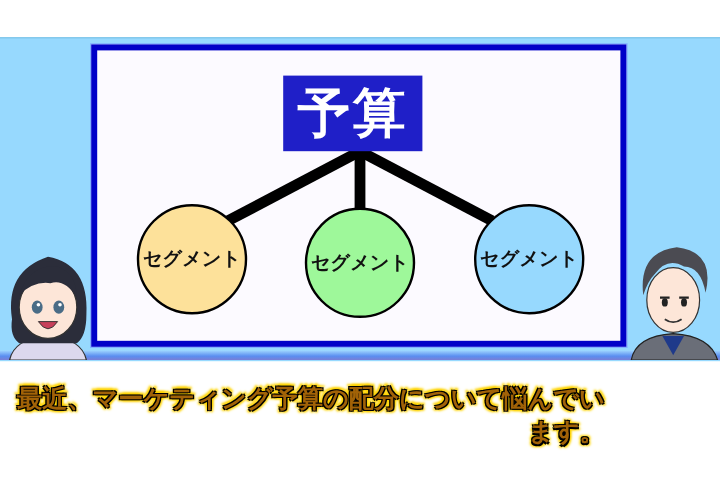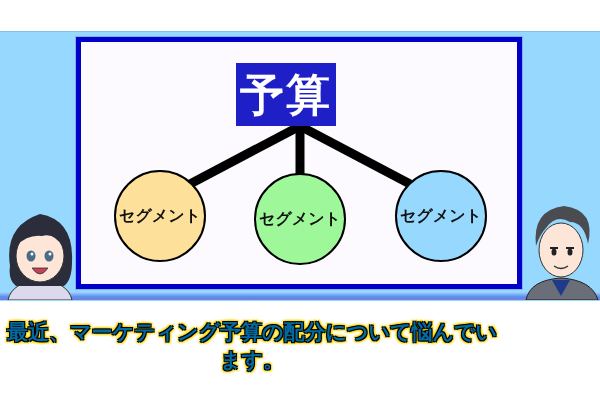--- a/index.html
+++ b/index.html
@@ -1,24 +1,24 @@
 <!DOCTYPE html>
 <html><head>
 <meta charset="utf-8">
 <style>
   html, body { margin:0; padding:0; }
   body { width:600px; height:400px; position:relative; overflow:hidden; background:#ffffff; font-family:"DejaVu Sans", sans-serif; }
   .scene { position:absolute; left:0; top:31px; width:600px; height:269px; background:#97d9fe; border-top:1px solid #7cc4e8; }
   .scene-bottom { position:absolute; left:0; top:292px; width:600px; height:8px; background:linear-gradient(#9fd6ff, #5a8ef0 60%, #7a7fd6); }
   .frame { position:absolute; left:76px; top:37px; width:436px; height:242px; border:5px solid #0000c8; background:#fcfaff; box-shadow:0 0 0 1px #7fb0ff; }
-  .title-box { position:absolute; left:236px; top:63px; width:100px; height:63px; background:#1f1fc8; color:#fff; font-weight:bold; font-size:44px; line-height:63px; text-align:center; letter-spacing:2px; }
+  .title-box { position:absolute; left:236px; top:63px; width:116px; height:63px; background:#1f1fc8; color:#fff; font-weight:bold; font-size:44px; line-height:63px; text-align:center; letter-spacing:2px; }
   svg.lines { position:absolute; left:0; top:0; }
   .circle { position:absolute; width:92px; height:92px; border-radius:50%; border:2px solid #000; box-sizing:border-box; display:flex; align-items:center; justify-content:center; font-weight:bold; font-size:16px; color:#111; }
   .char { position:absolute; }
-  .subtitle { position:absolute; left:0; top:318px; width:504px; text-align:center; font-weight:bold; font-size:21px; color:#0369a1;
+  .subtitle { position:absolute; left:0; top:318px; width:504px; text-align:right; font-weight:bold; font-size:21px; color:#a16207;
     text-shadow:
       -1px -1px 0 #000, 1px -1px 0 #000, -1px 1px 0 #000, 1px 1px 0 #000,
       0 0 3px #ffd400, 0 0 3px #ffd400, 2px 2px 2px #ffd400, -2px -2px 2px #ffd400, 2px -2px 2px #ffd400, -2px 2px 2px #ffd400; }
 </style>
 </head>
 <body>
 
 <div class="scene"></div>
 <div class="scene-bottom"></div>
 

